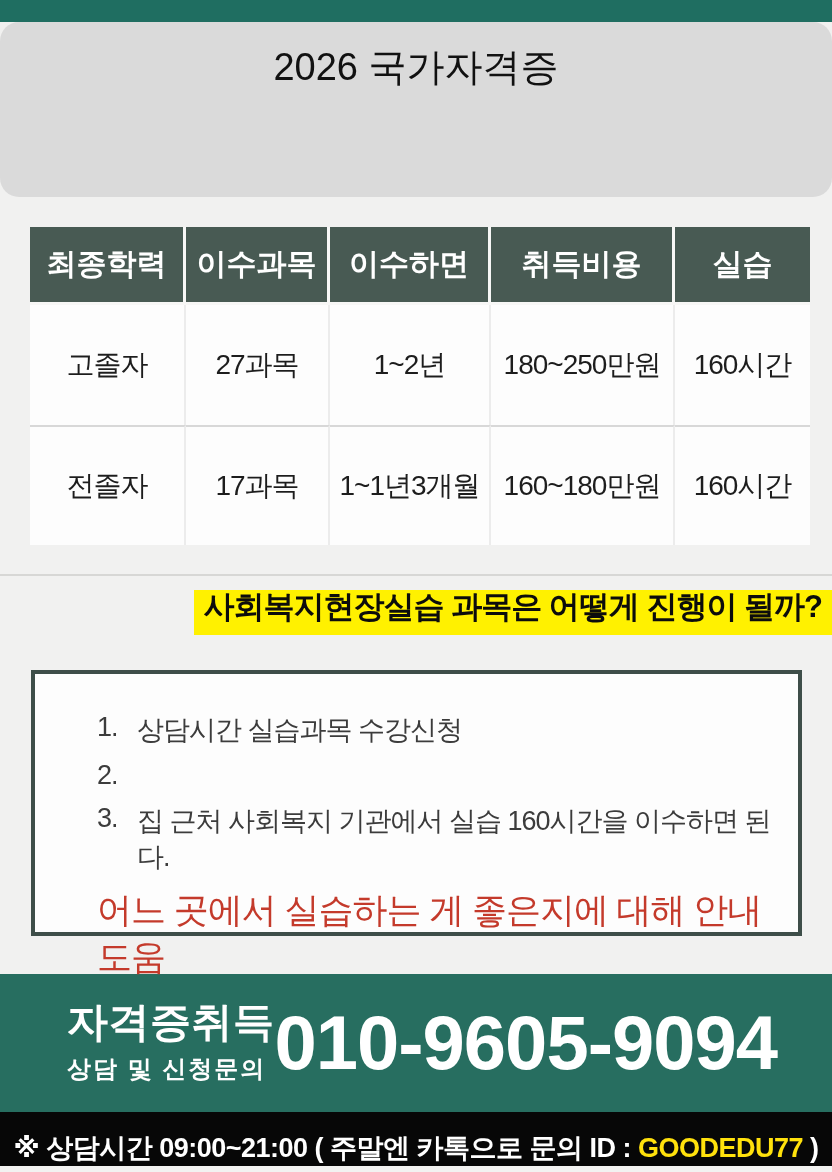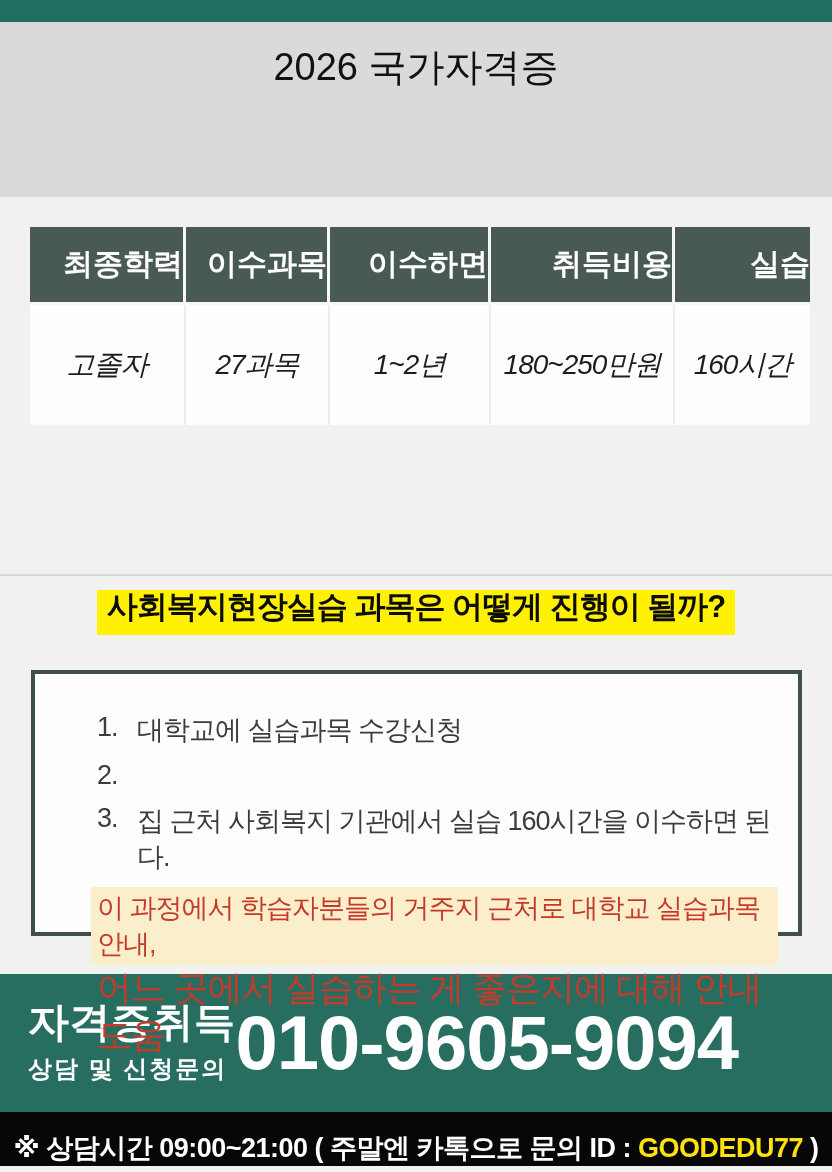--- a/index.html
+++ b/index.html
@@ -9,21 +9,21 @@
     background: #f1f1f0;
   }
   .poster { width: 832px; height: 1172px; display: flex; flex-direction: column; }
 
   
   .top-bar { height: 22px; background: #1f6e61; flex: none; }
 
   
   .header {
     height: 175px; background: #dadada; flex: none;
-    text-align: center; overflow: hidden;
+    text-align: center; overflow: hidden; border-radius: 19px;
   }
   .header .subtitle {
     margin-top: 25px; font-size: 38px; font-weight: 500; color: #111; line-height: 1.1;
   }
   .header .title {
     margin-top: 7px; font-size: 58px; font-weight: 800; color: #266a5e;
     letter-spacing: -1px; line-height: 1.12;
   }
 
   
@@ -33,38 +33,38 @@
     position: absolute; left: 30px; top: 30px; width: 780px;
     border-collapse: separate; border-spacing: 0; table-layout: fixed;
   }
   .course-table col.c1 { width: 156px; }
   .course-table col.c2 { width: 144px; }
   .course-table col.c3 { width: 161px; }
   .course-table col.c4 { width: 184px; }
   .course-table col.c5 { width: 135px; }
   .course-table th {
     background: #485a53; color: #ffffff; font-size: 30px; font-weight: 700;
-    height: 78px; text-align: right; vertical-align: middle;
+    height: 78px; text-align: center; vertical-align: middle;
     border-right: 3px solid #f7f7f6; border-bottom: 3px solid #f7f7f6;
   }
   .course-table th:last-child { border-right: none; }
   .course-table td {
     background: #fdfdfd; color: #1d1d1d; font-size: 28px; font-weight: 500;
     height: 120px; text-align: center; vertical-align: middle;
-    border-right: 2px solid #ececec; letter-spacing: -1px; font-style: italic;
+    border-right: 2px solid #ececec; letter-spacing: -1px;
   }
   .course-table td:last-child { border-right: none; }
   .course-table tr.r2 td { border-top: 2px solid #d8d8d8; }
 
   .section-line {
     position: absolute; left: 0; right: 0; top: 377px;
     height: 0; border-top: 2px solid #d7d7d5;
   }
 
-  .headline-wrap { position: absolute; left: 0; right: 0; top: 386px; text-align: center; }
+  .headline-wrap { position: absolute; left: 0; right: 0; top: 386px; text-align: right; }
   .headline {
     display: inline-block; font-size: 31px; font-weight: 800; color: #0c0c0c;
     letter-spacing: -1px; padding: 3px 10px 7px 10px;
     background: linear-gradient(to bottom, rgba(255,241,0,0) 14%, #fff100 14%);
   }
 
   .info-box {
     position: absolute; left: 31px; top: 473px; width: 771px; height: 266px;
     background: #fdfdfd; border: 4px solid #3e4e49; padding: 38px 20px 0 62px;
   }
@@ -72,21 +72,21 @@
   .step .num { width: 40px; flex: none; }
   .note1 {
     display: inline-block; font-size: 27px; color: #c43a2b; letter-spacing: -1px;
     background: #fbeecb; padding: 3px 6px; margin-left: -6px;
   }
   .note2 { font-size: 35px; color: #c43a2b; letter-spacing: -1px; }
 
   
   .contact {
     height: 138px; flex: none; background: #276e60;
-    display: flex; align-items: center; justify-content: flex-start;
+    display: flex; align-items: center; justify-content: center;
     padding: 0 16px 0 28px; color: #ffffff;
   }
   .contact .labels { flex: none; }
   .contact .label-title { font-size: 41px; font-weight: 800; letter-spacing: 0.5px; line-height: 1.05; }
   .contact .label-sub { font-size: 24px; font-weight: 700; letter-spacing: 2px; margin-top: 8px; }
   .contact .phone {
     font-size: 76px; font-weight: 700; letter-spacing: -1px; line-height: 1; white-space: nowrap;
   }
 
   
@@ -130,42 +130,48 @@
         </tr>
       </thead>
       <tbody>
         <tr class="r1">
           <td>고졸자</td>
           <td>27과목</td>
           <td>1~2년</td>
           <td>180~250만원</td>
           <td>160시간</td>
         </tr>
+        <tr class="r2">
+          <td>전졸자</td>
+          <td>17과목</td>
+          <td>1~1년3개월</td>
+          <td>160~180만원</td>
+          <td>160시간</td>
+        </tr>
       </tbody>
     </table>
 
     <div class="section-line"></div>
 
     <div class="headline-wrap">
       <span class="headline">사회복지현장실습 과목은 어떻게 진행이 될까?</span>
     </div>
 
     <div class="info-box">
       <div class="step">
         <span class="num">1.</span>
-        <span class="txt">대학교에 실습과목 수강신청</span>
+        <span class="txt">상담시간 실습과목 수강신청</span>
       </div>
       <div class="step">
         <span class="num">2.</span>
       </div>
       <div class="step">
         <span class="num">3.</span>
         <span class="txt">집 근처 사회복지 기관에서 실습 160시간을 이수하면 된다.</span>
       </div>
-      <span class="note1">이 과정에서 학습자분들의 거주지 근처로 대학교 실습과목 안내,</span>
       <div class="note2">어느 곳에서 실습하는 게 좋은지에 대해 안내 도움</div>
     </div>
 
   </div>
 
   <div class="contact">
     <div class="labels">
       <div class="label-title">자격증취득</div>
       <div class="label-sub">상담 및 신청문의</div>
     </div>

